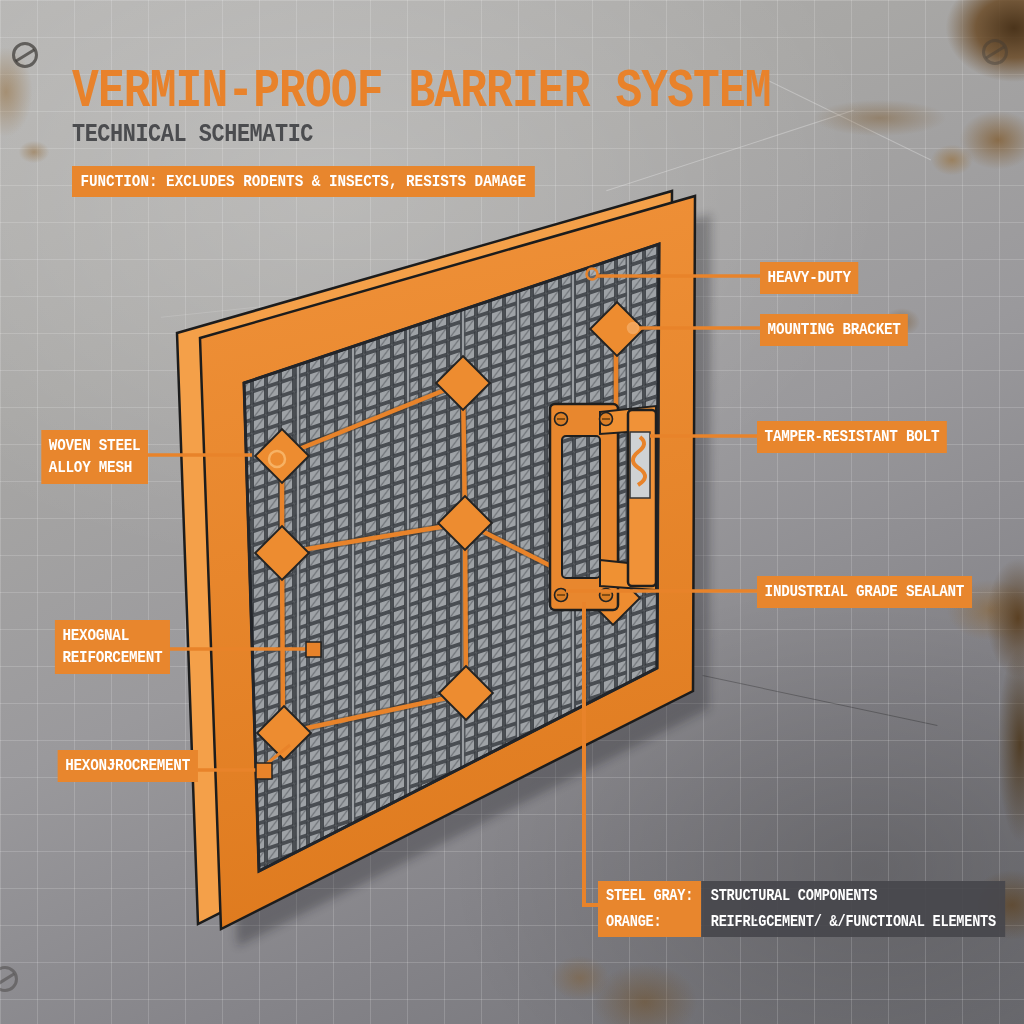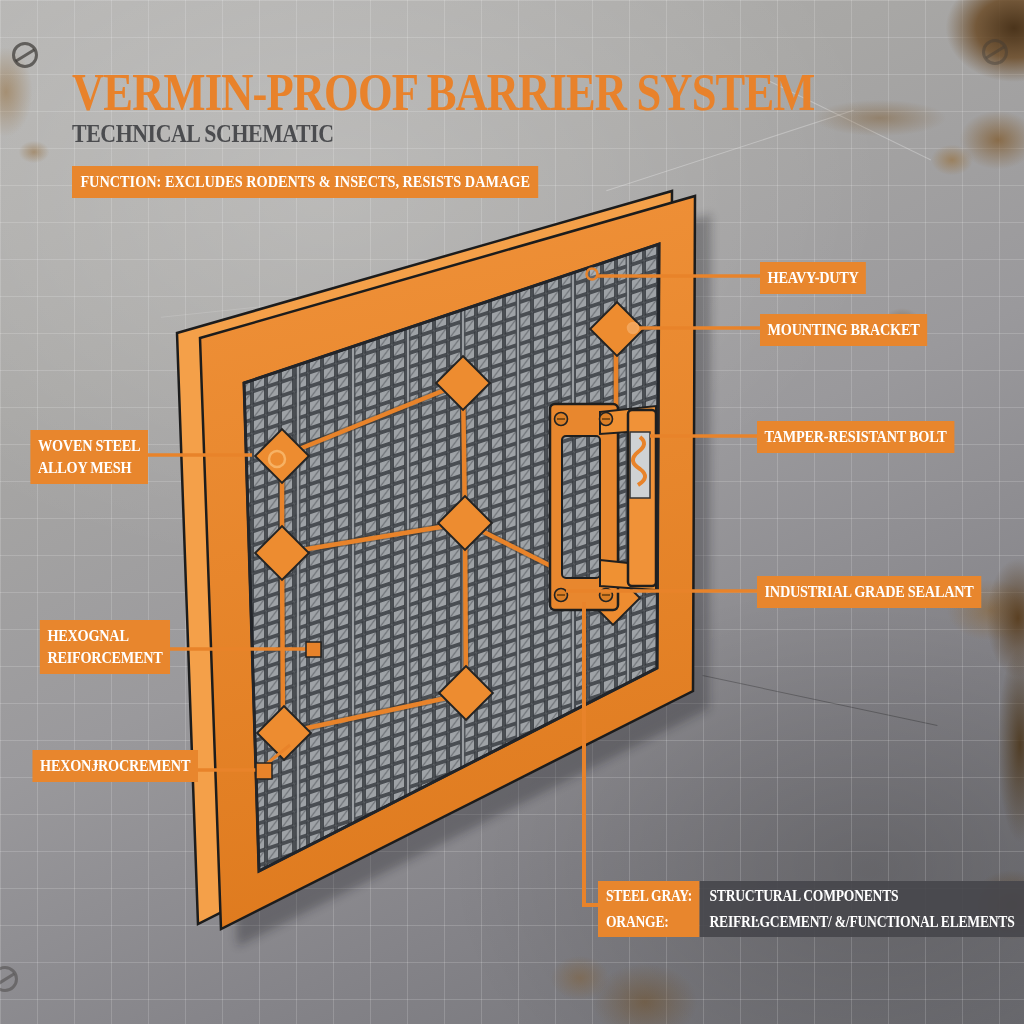--- a/index.html
+++ b/index.html
@@ -1,17 +1,17 @@
 <!DOCTYPE html>
 <html><head>
 <meta charset="utf-8">
 <style>
   html,body{margin:0;padding:0;background:#585858;}
   .stage{position:relative;width:1024px;height:1024px;overflow:hidden;
-         font-family:Liberation Serif, serif;
+         font-family:Liberation Mono, monospace;
          background:linear-gradient(155deg,#b5b4b2 0%,#a8a7a5 28%,#9a999c 52%,#858489 75%,#6f6f74 100%);}
   .sheen{position:absolute;inset:0;
          background:radial-gradient(900px 620px at 32% 18%,rgba(255,255,255,.20),rgba(255,255,255,0) 62%),
                     radial-gradient(700px 500px at 85% 85%,rgba(0,0,0,.18),rgba(0,0,0,0) 60%);}
   .grid{position:absolute;inset:0;
         background-image:linear-gradient(rgba(255,255,255,.16) 1px,transparent 1px),
                          linear-gradient(90deg,rgba(255,255,255,.16) 1px,transparent 1px);
         background-size:37px 37px;}
   .rust{position:absolute;inset:0;pointer-events:none;background-image:
     radial-gradient(95px 75px at 1014px 28px,rgba(70,46,20,.95) 0%,rgba(104,70,32,.8) 40%,rgba(104,70,32,0) 72%),

